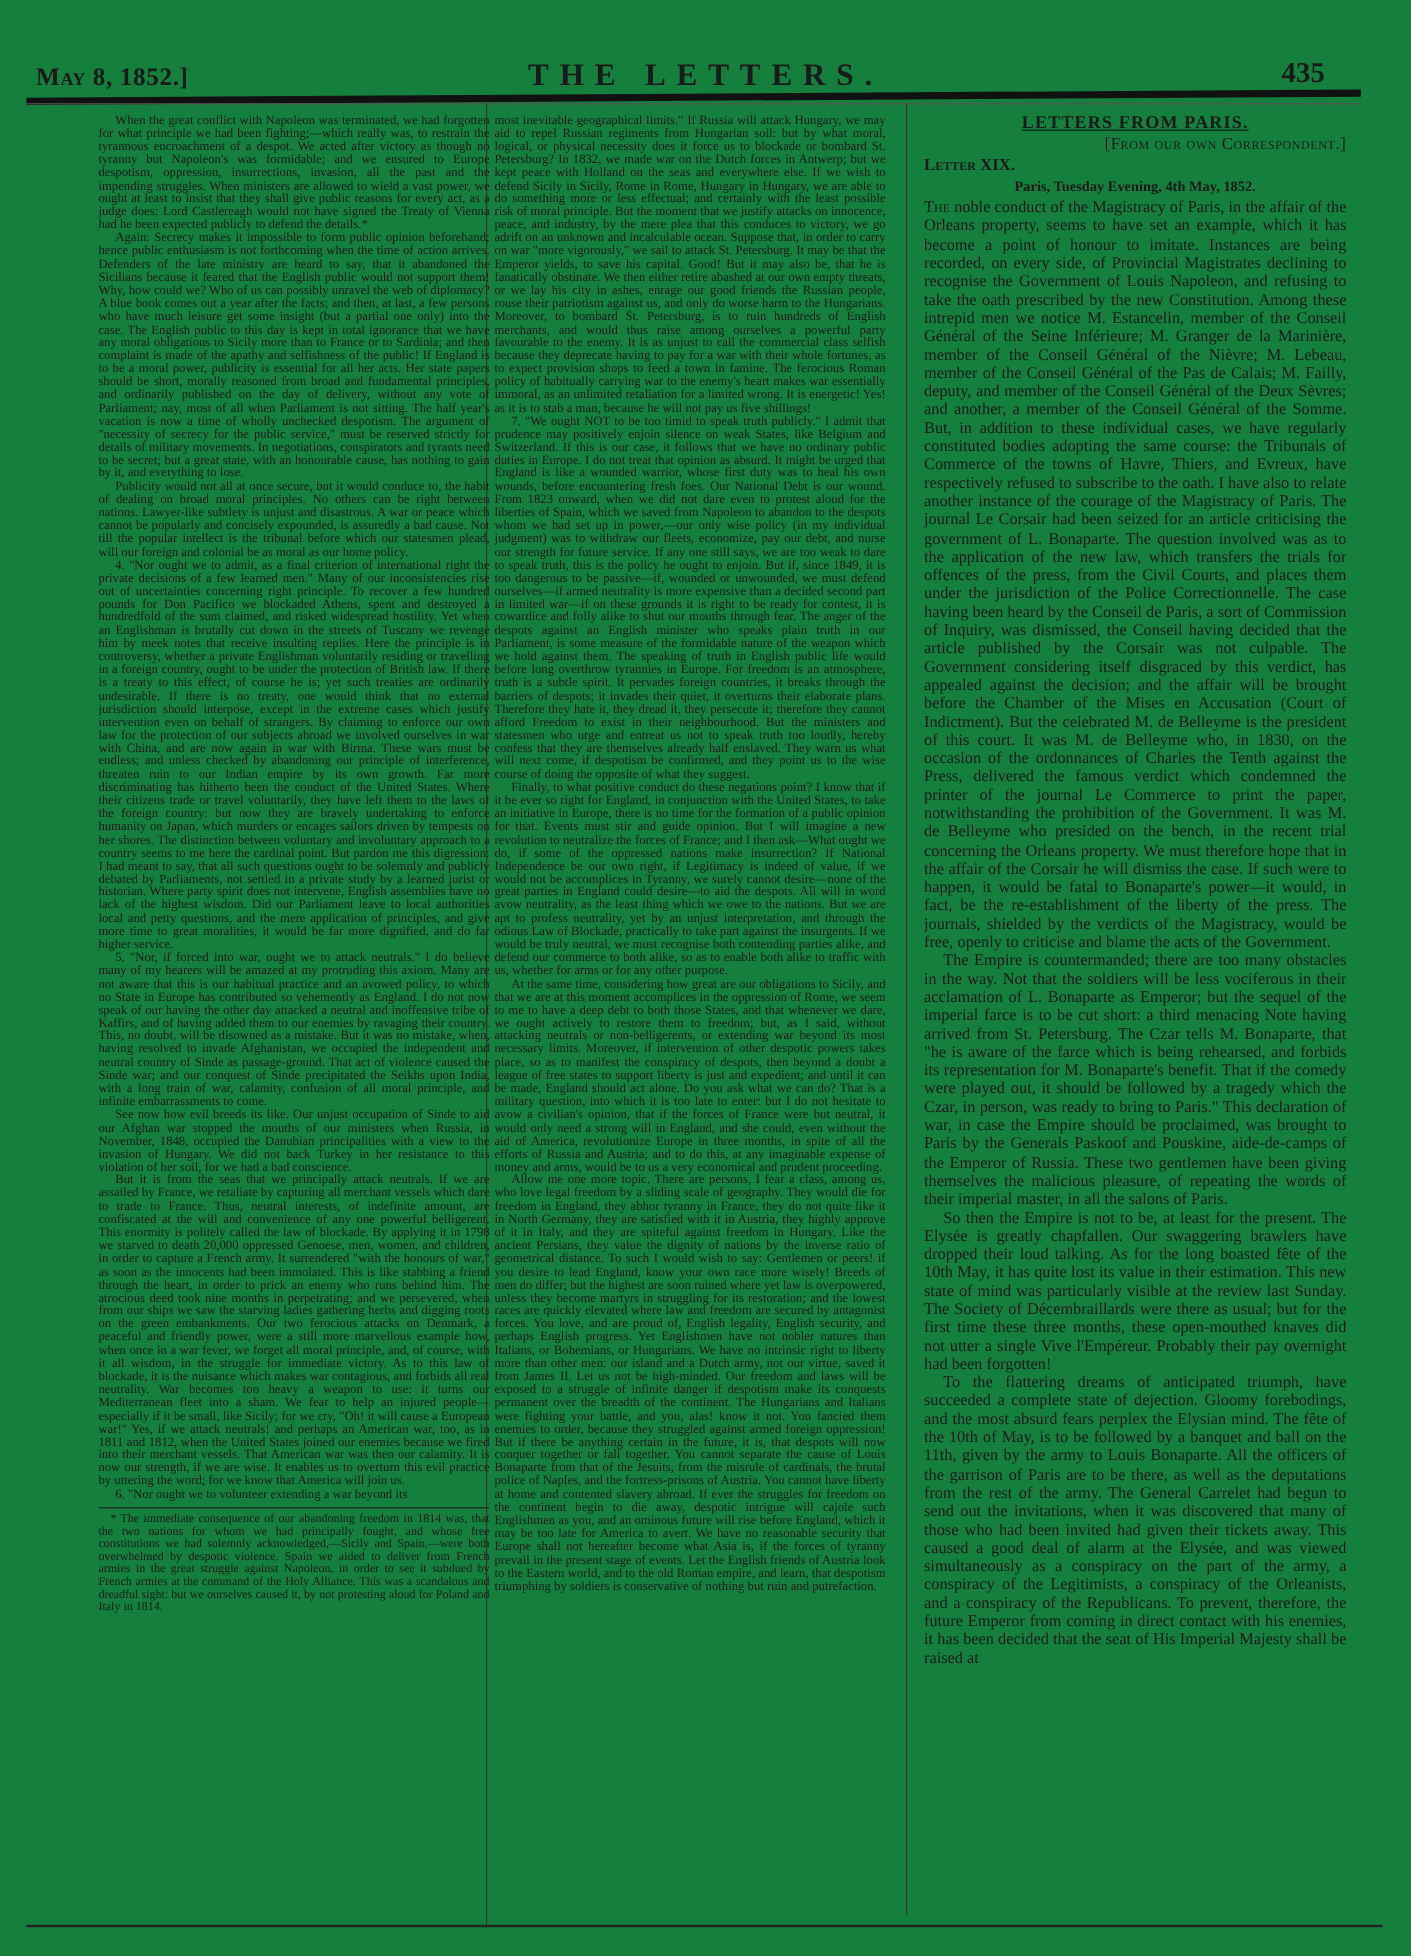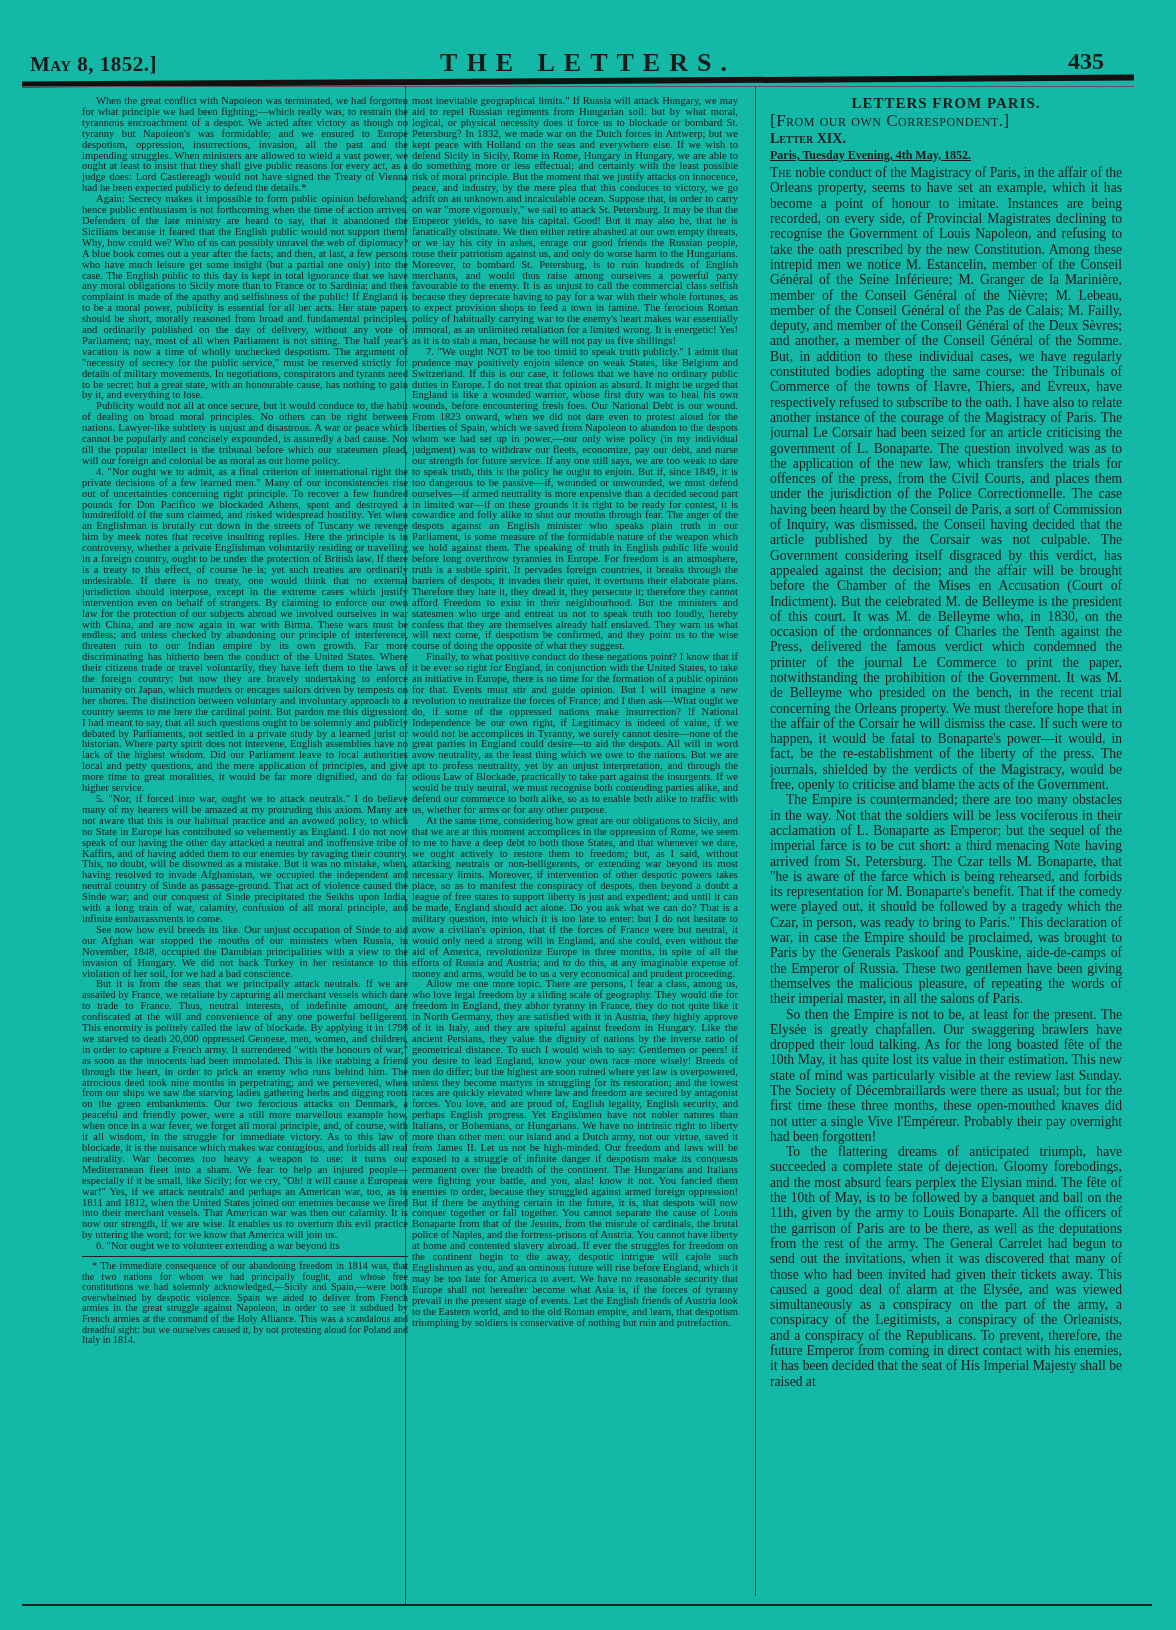--- a/index.html
+++ b/index.html
@@ -1,36 +1,36 @@
 <!DOCTYPE html>
 <html><head>
 <meta charset="utf-8">
 <style>
   html, body { margin:0; padding:0; background:#fff; }
   body { width:1176px; height:1630px; position:relative; overflow:hidden; font-family:"Liberation Serif","DejaVu Serif",serif; color:#1a1a1a; }
-  .page { position:absolute; left:0; top:0; width:1176px; height:1630px; background:#14b8a6; }
+  .page { position:absolute; left:0; top:0; width:1176px; height:1630px; background:#15803d; }
   .masthead { position:absolute; left:0; top:0; width:1176px; height:86px; }
   .mh-date { position:absolute; left:30px; top:52px; font-size:21px; font-weight:bold; letter-spacing:0.5px; font-variant:small-caps; }
   .mh-title { position:absolute; left:0; width:1176px; top:48px; text-align:center; font-size:26px; font-weight:bold; letter-spacing:9px; }
   .mh-page { position:absolute; right:72px; top:48px; font-size:24px; font-weight:bold; }
   .mh-rule { position:absolute; left:22px; top:78px; width:1112px; height:6px; background:#111; transform:skewY(-0.35deg); }
   .mh-rule2 { position:absolute; left:22px; top:86px; width:1112px; height:1px; background:#555; }
   .col { position:absolute; top:96px; font-size:10.6px; line-height:10.9px; text-align:justify; hyphens:auto; }
   .col p { margin:0; text-indent:14px; }
   .col p.noindent { text-indent:0; }
   .col-left { left:82px; width:326px; height:1450px; overflow:hidden; }
   .col-mid { left:412px; width:326px; height:1500px; overflow:hidden; }
   .col-right { left:770px; width:352px; font-size:13.6px; line-height:15.3px; height:1420px; overflow:hidden; }
   .divider { position:absolute; width:1px; background:#333; }
   .div1 { left:405px; top:86px; height:1520px; }
   .div2 { left:755px; top:86px; height:1510px; }
-  .r-title { text-align:center; font-size:15px; letter-spacing:1px; margin:0; }
-  .r-sub { text-align:left; font-size:17px; font-variant:small-caps; letter-spacing:0.5px; margin:2px 0 0 0; }
+  .r-title { text-align:center; font-size:15px; letter-spacing:1px; margin:0;text-decoration:underline; }
+  .r-sub { text-align:right; font-size:14px; font-variant:small-caps; letter-spacing:0.5px; margin:2px 0 0 0; }
   .r-letter { font-size:14px; font-variant:small-caps; font-weight:bold; margin:2px 0 0 0; }
-  .r-dateline { text-align:left; font-size:12px; font-weight:bold; margin:2px 0 2px 0;text-decoration:underline; }
+  .r-dateline { text-align:center; font-size:12px; font-weight:bold; margin:2px 0 2px 0; }
   .col-right p { margin:0; text-indent:16px; }
   .col-right p.first { text-indent:0; }
   .col-right p.first .lead { font-variant:small-caps; }
   .fn-rule { height:1px; background:#222; margin:4px 0 4px 0; }
   .footnote { font-size:10px; line-height:10.6px; }
   .footnote p { text-indent:10px; }
   .bottom-rule { position:absolute; left:22px; top:1604px; width:1130px; height:2px; background:#222; }
 </style>
 </head>
 <body>

